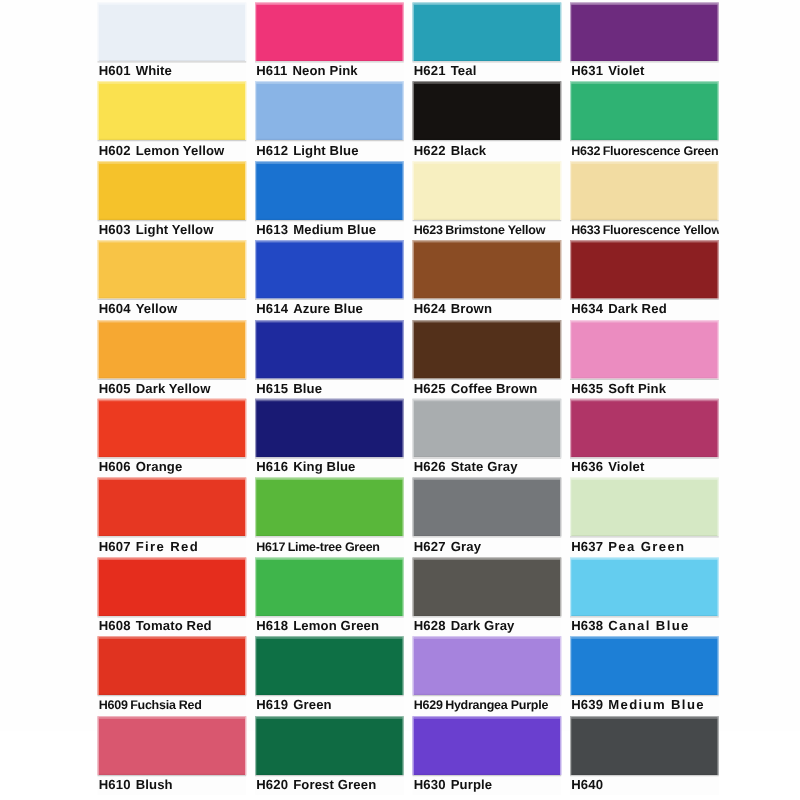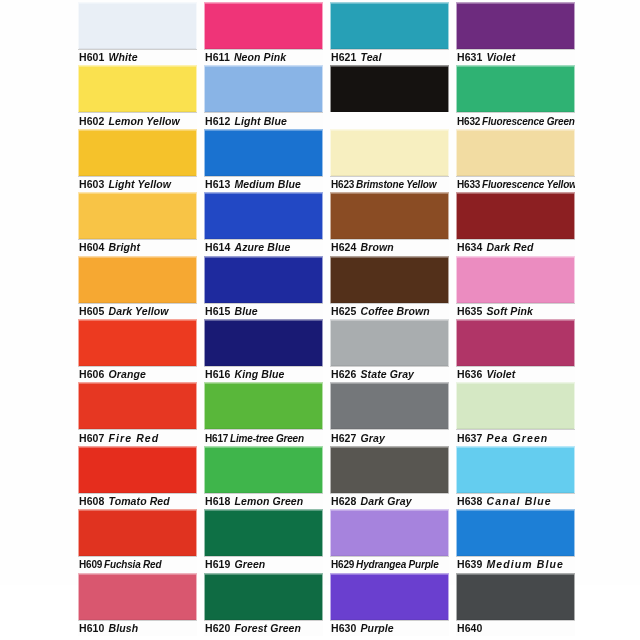--- a/index.html
+++ b/index.html
@@ -62,21 +62,20 @@
     align-items:center;
     padding-left:1px;
     border-top:1px solid #cfcfcf;
   }
   .code{
     font-weight:600;
     margin-right:4px;
   }
   .cname{
     font-weight:600;
-    font-style:italic;
   }
   
   .swatch-label.tight{ font-size:10px; letter-spacing:-0.2px;text-align:center; }
   .swatch-label.tight .code{ margin-right:2px; }
   .swatch-label.spaced .cname{ letter-spacing:1.1px; }
 </style>
 </head>
 <body>
 
 <div id="chart">
@@ -100,21 +99,21 @@
           <div class="swatch-chip" style="background: rgb(245, 194, 43);"></div>
           <div class="swatch-label">
             <span class="code">H603</span>
             <span class="cname">Light Yellow</span>
           </div>
         </div>
         <div class="swatch-cell">
           <div class="swatch-chip" style="background: rgb(248, 196, 70);"></div>
           <div class="swatch-label">
             <span class="code">H604</span>
-            <span class="cname">Bright</span>
+            <span class="cname">Yellow</span>
           </div>
         </div>
         <div class="swatch-cell">
           <div class="swatch-chip" style="background: rgb(246, 168, 50);"></div>
           <div class="swatch-label">
             <span class="code">H605</span>
             <span class="cname">Dark Yellow</span>
           </div>
         </div>
         <div class="swatch-cell">
@@ -228,20 +227,24 @@
       <div class="column">
         <div class="swatch-cell">
           <div class="swatch-chip" style="background: rgb(39, 160, 182);"></div>
           <div class="swatch-label">
             <span class="code">H621</span>
             <span class="cname">Teal</span>
           </div>
         </div>
         <div class="swatch-cell">
           <div class="swatch-chip" style="background: rgb(21, 18, 16);"></div>
+          <div class="swatch-label">
+            <span class="code">H622</span>
+            <span class="cname">Black</span>
+          </div>
         </div>
         <div class="swatch-cell">
           <div class="swatch-chip" style="background: rgb(247, 239, 192);"></div>
           <div class="swatch-label tight">
             <span class="code">H623</span>
             <span class="cname">Brimstone Yellow</span>
           </div>
         </div>
         <div class="swatch-cell">
           <div class="swatch-chip" style="background: rgb(138, 76, 36);"></div>

